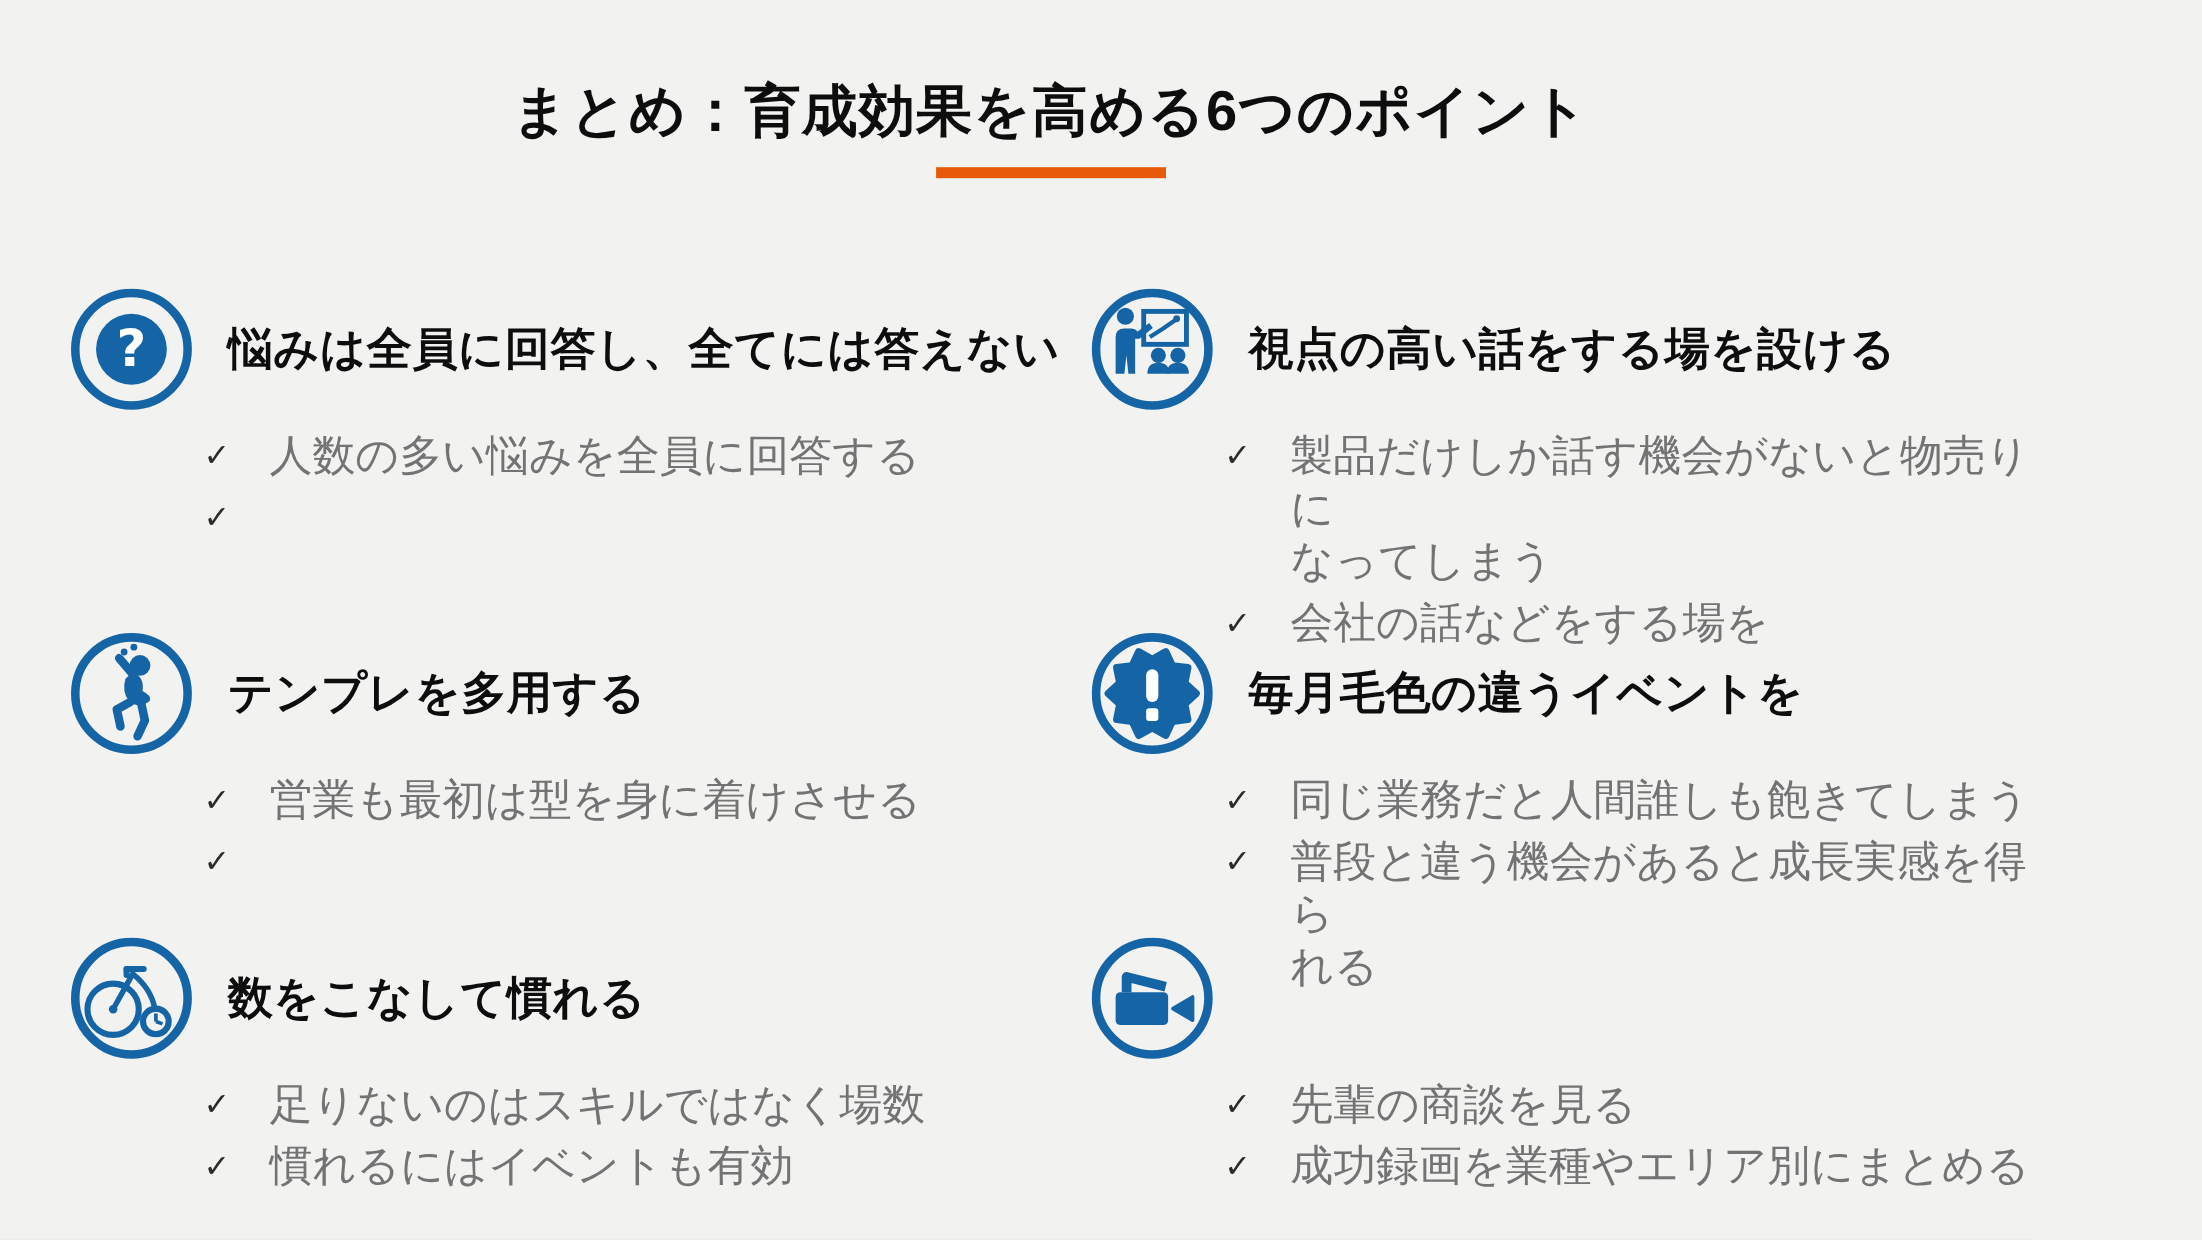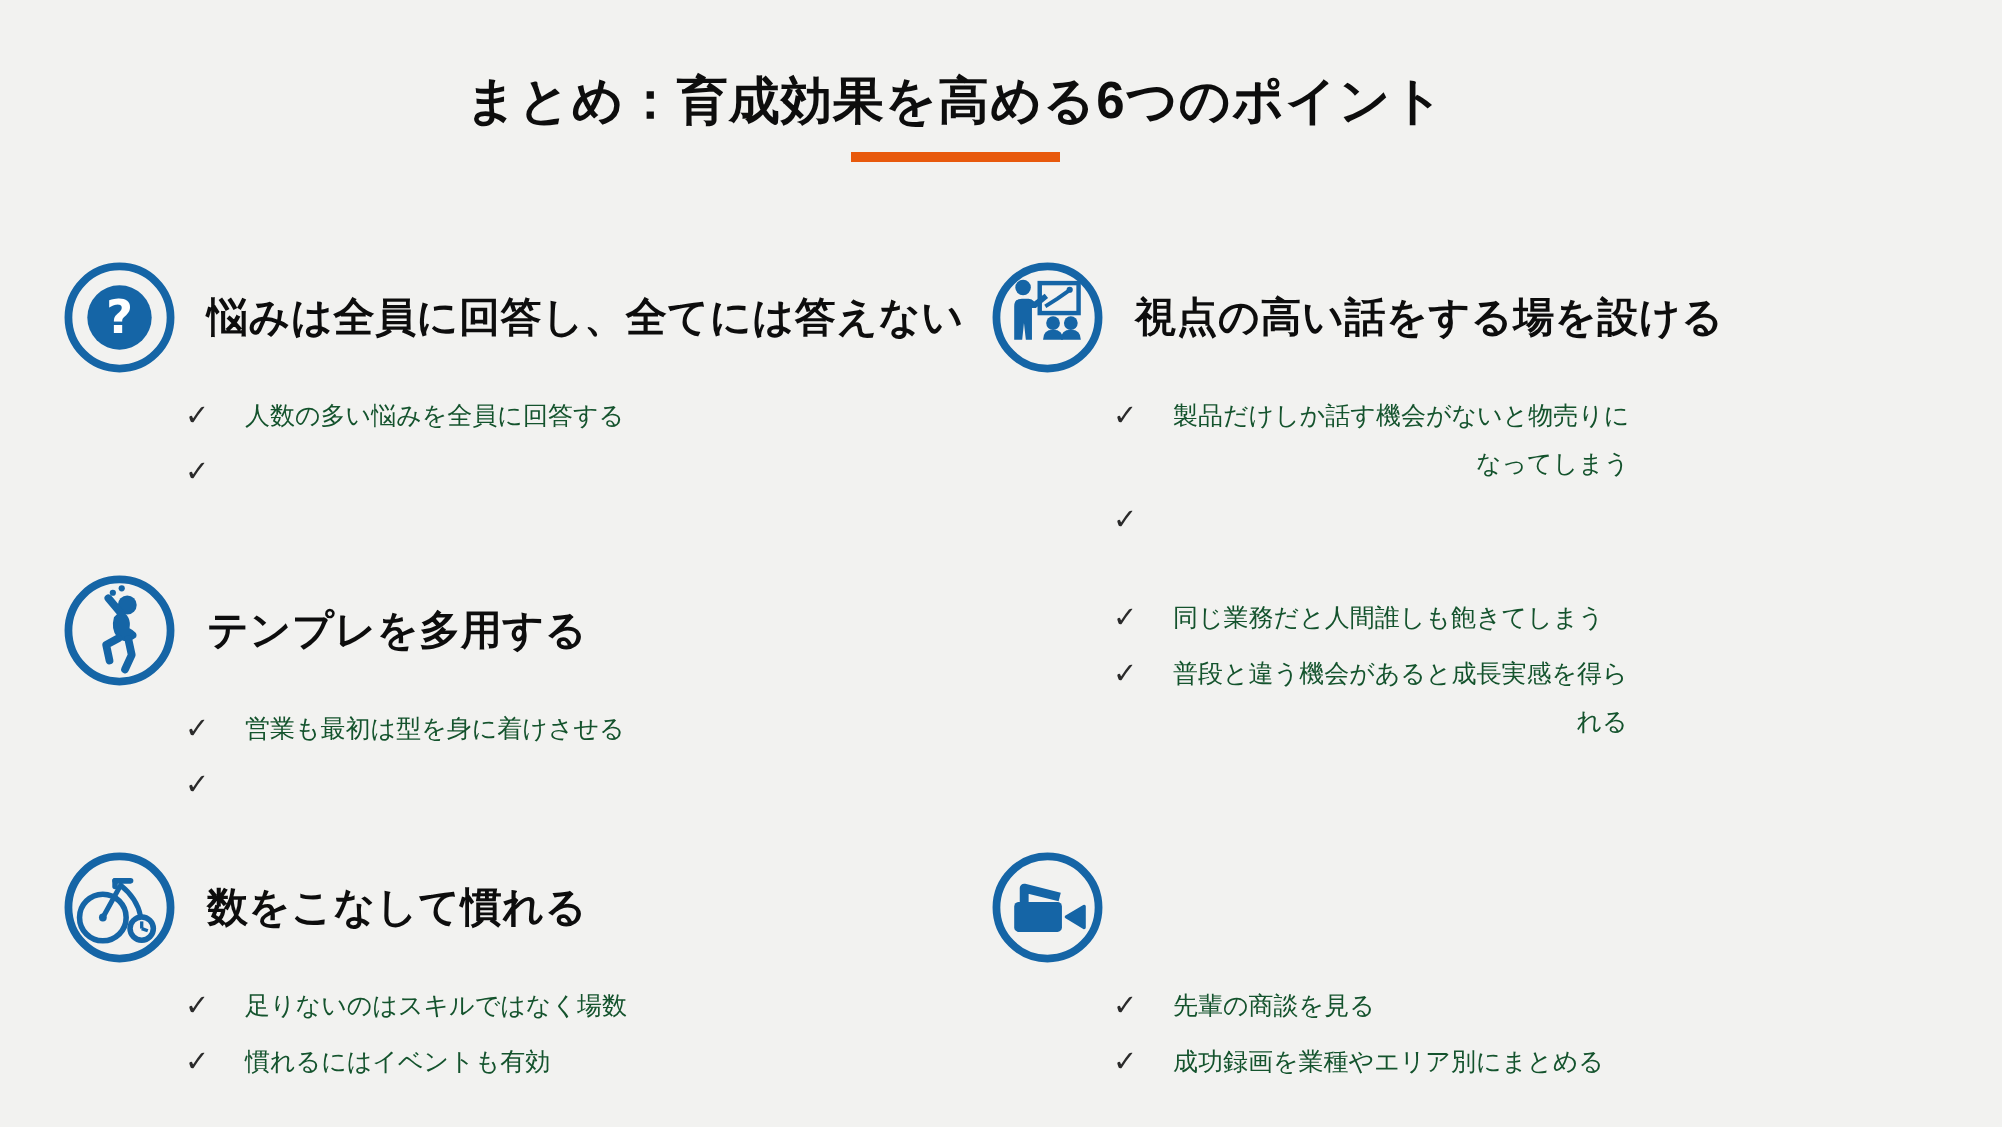--- a/index.html
+++ b/index.html
@@ -61,24 +61,23 @@
     padding:0;
     display:flex;flex-direction:column;gap:8px;
   }
   ul.bullets li{display:flex;align-items:flex-start;}
   .check{
     width:60px;flex:0 0 auto;
     font-size:29px;line-height:48px;
     color:#2B2B2B;
   }
   .btext{
-    font-size:25px;line-height:48px;
+    font-size:39px;line-height:48px;
     white-space:pre-line;
-    color:#14532d;
-    text-align:right;
+    color:#737373;
   }
   .icon .ring{fill:none;stroke:var(--blue);stroke-width:7;}
   .icon .fillb{fill:var(--blue);}
   .icon .strokeb{fill:none;stroke:var(--blue);}
 </style>
 </head>
 <body>
 
 <div class="slide">
 
@@ -126,20 +125,21 @@
         <h2 class="sec-title">視点の高い話をする場を設ける</h2>
       </div>
       <ul class="bullets">
         <li>
           <span class="check">✓</span>
           <span class="btext">製品だけしか話す機会がないと物売りに
 なってしまう</span>
         </li>
         <li>
           <span class="check">✓</span>
+          <span class="btext">会社の話などをする場を</span>
         </li>
       </ul>
     </div>
 
     <div class="section">
       <div class="sec-head">
         <svg class="icon" viewBox="0 0 100 100">
           <circle class="ring" cx="50" cy="50" r="46"></circle>
           <circle class="fillb" cx="57" cy="27" r="8.5"></circle>
           <circle class="fillb" cx="44" cy="16" r="2.8"></circle>
@@ -156,20 +156,29 @@
           <span class="check">✓</span>
           <span class="btext">営業も最初は型を身に着けさせる</span>
         </li>
         <li>
           <span class="check">✓</span>
         </li>
       </ul>
     </div>
 
     <div class="section">
+      <div class="sec-head">
+        <svg class="icon" viewBox="0 0 100 100">
+          <circle class="ring" cx="50" cy="50" r="46"></circle>
+          <polygon class="fillb" stroke="var(--blue)" stroke-width="6" stroke-linejoin="round" points="86,50 76.6,58.7 79.1,71.2 66.5,72.7 61.1,84.2 50,78 38.9,84.2 33.5,72.7 20.9,71.2 23.4,58.7 14,50 23.4,41.3 20.9,28.8 33.5,27.3 38.9,15.8 50,22 61.1,15.8 66.5,27.3 79.1,28.8 76.6,41.3"></polygon>
+          <rect x="45" y="30" width="10" height="27" rx="5" fill="#FFFFFF"></rect>
+          <rect x="45" y="62" width="10" height="10.5" rx="2.5" fill="#FFFFFF"></rect>
+        </svg>
+        <h2 class="sec-title">毎月毛色の違うイベントを</h2>
+      </div>
       <ul class="bullets">
         <li>
           <span class="check">✓</span>
           <span class="btext">同じ業務だと人間誰しも飽きてしまう</span>
         </li>
         <li>
           <span class="check">✓</span>
           <span class="btext">普段と違う機会があると成長実感を得ら
 れる</span>
         </li>

